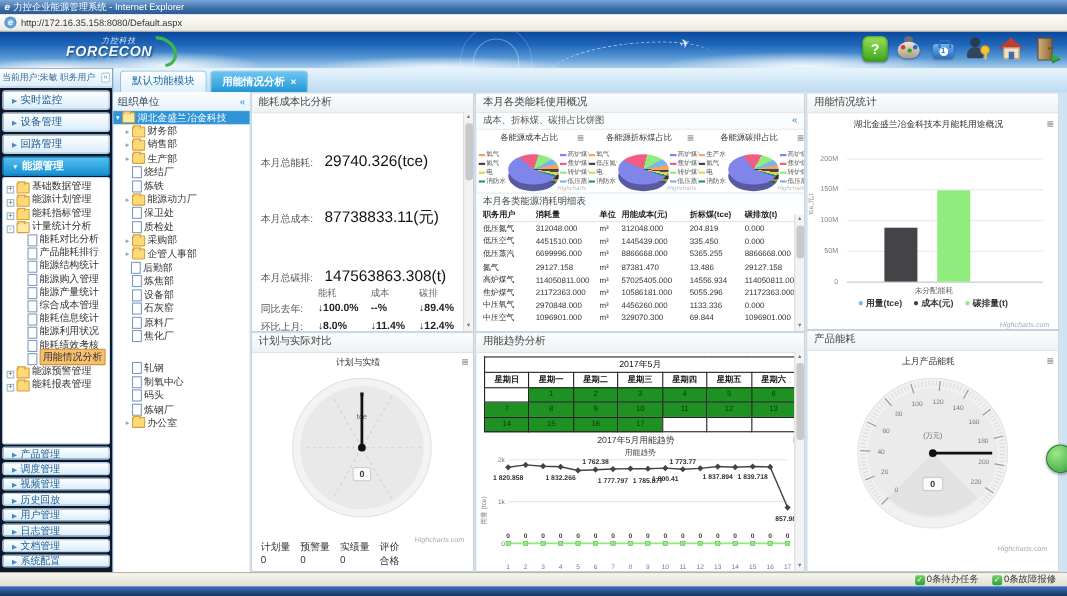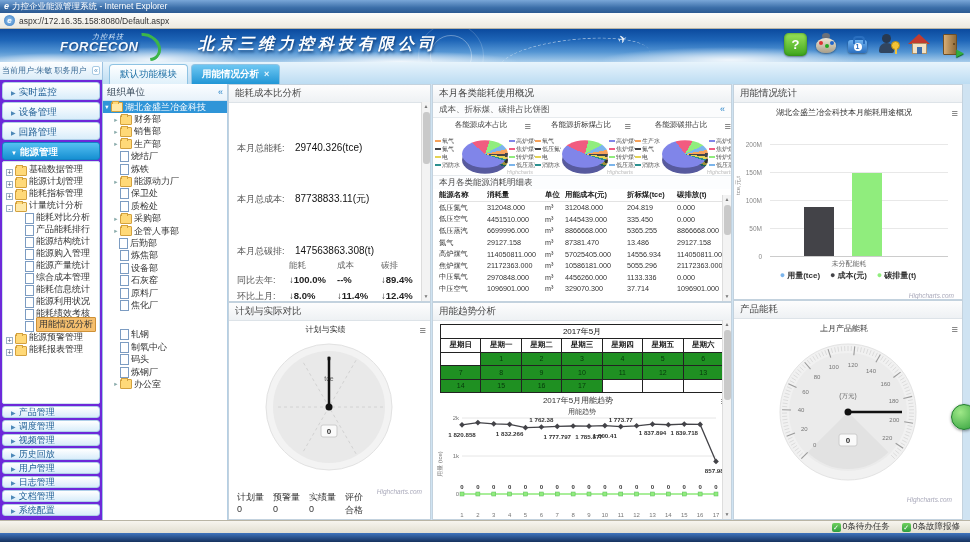--- a/index.html
+++ b/index.html
@@ -44,21 +44,21 @@
   .pers-k{position:absolute;right:0px;top:8px;width:7px;height:7px;border-radius:50%;background:#f3c337;border:1px solid #b88d12;}
   .pers-k:after{content:"";position:absolute;left:2.5px;top:6px;width:2px;height:6px;background:#f3c337;}
   .roof{position:absolute;left:0px;top:1px;width:0;height:0;border-left:11.5px solid transparent;border-right:11.5px solid transparent;border-bottom:10px solid #c23b2e;}
   .hbase{position:absolute;left:4px;top:10px;width:15px;height:11px;background:#f2e2c4;border:1px solid #ad9066;box-sizing:border-box;}
   .hdoor{position:absolute;left:9px;top:14px;width:5px;height:7px;background:#3e6fae;}
   .door{position:absolute;left:4px;top:1px;width:12px;height:19px;background:linear-gradient(90deg,#d8ad74,#8d6a3a);border:1px solid #6e4f26;border-radius:1px;}
   .door i{position:absolute;right:1px;top:8px;width:2px;height:2px;border-radius:50%;background:#583e1c;}
   .exit-arrow{position:absolute;right:-2px;bottom:-2px;color:#2fae3f;font-size:10px;text-shadow:0 1px 1px #0c5c18;}
   
   .app{position:absolute;left:0;top:62px;width:100%;height:458px;display:flex;background:#cfe3f2;}
-  .sidebar{width:103px;background:#6d28d9;border-right:1px solid #9dc3e1;box-sizing:border-box;overflow:hidden;}
+  .sidebar{width:103px;background:#0f172a;border-right:1px solid #9dc3e1;box-sizing:border-box;overflow:hidden;}
   .userbar{height:17px;background:linear-gradient(#fdfeff,#dcedf9);border-bottom:1px solid #bcd8ec;font-size:8px;color:#3a6b96;
     display:flex;align-items:center;padding:0 2px;white-space:nowrap;}
   .userbar .ub-x{margin-left:auto;color:#5a93c2;border:1px solid #a9cbe4;border-radius:2px;font-size:7px;line-height:7px;padding:0 1px;background:#fff;cursor:pointer;}
   .group{height:18px;margin:2px 2px 0 2px;border:1px solid #aecfe8;border-radius:3px;background:linear-gradient(#ffffff,#d9edfa);
     font-size:9.5px;color:#1d5d94;line-height:17px;padding-left:8px;cursor:pointer;box-sizing:border-box;white-space:nowrap;}
   .group .arr{font-size:6px;margin-right:3px;color:#4d88b8;}
   .group.active{background:linear-gradient(#55c0f2,#1790d2);color:#fff;border-color:#1483c4;font-weight:bold;}
   .group.active .arr{color:#fff;}
   .group.small{height:12px;line-height:11px;margin-top:2px;font-size:9px;}
   .navtree{height:243px;margin:1px 2px 0 2px;background:#fff;border:1px solid #cde0ef;border-radius:2px;overflow:hidden;padding-top:2px;box-sizing:border-box;}
@@ -95,21 +95,21 @@
   .ctitle{position:relative;text-align:center;font-size:8px;color:#333;padding:2px 14px 0 6px;white-space:nowrap;}
   .watermark{position:absolute;font-size:6.5px;color:#aab;font-style:italic;}
   .vscroll{position:absolute;right:0;top:17px;bottom:0;width:9px;background:#f3f3f3;border-left:1px solid #ddd;box-sizing:border-box;
     display:flex;flex-direction:column;align-items:center;cursor:pointer;}
   .vscroll .sa{font-size:5px;color:#777;line-height:9px;height:9px;}
   .vscroll .thumb{width:7px;height:52px;background:#c9c9c9;border-radius:3px;margin:1px 0;}
   .vscroll .sb{margin-top:auto;}
   
   .ecrow{display:flex;align-items:baseline;padding:1.5px 6px 0 8px;}
   .ecl{width:58px;font-size:9px;color:#555;margin-top:37px;}
-  .ecv{font-size:10px;color:#111;}
+  .ecv{font-size:14px;color:#111;}
   .cmpgrid{display:grid;grid-template-columns:52px 48px 44px 46px;padding:2px 0 0 8px;}
   .cmpgrid .h{font-size:8.5px;color:#666;padding-bottom:1px;}
   .cmpgrid .v{font-size:9.5px;color:#222;font-weight:bold;padding:1.5px 0;}
   .cmpgrid .l{font-size:9px;color:#555;font-weight:normal;}
   .minibar{position:relative;height:96px;margin-top:2px;}
   .gline{position:absolute;left:24px;right:8px;height:1px;background:#e8e8e8;}
   .ytick{position:absolute;width:20px;text-align:right;font-size:6.5px;color:#888;}
   .bar{position:absolute;}
   .xlab{position:absolute;font-size:7px;color:#666;text-align:center;width:50px;}
   
@@ -162,38 +162,37 @@
 
 <div class="screen">
 
   <div class="titlebar">
     <span class="ie-e">e</span>
     <span>力控企业能源管理系统 - Internet Explorer</span>
   </div>
 
   <div class="addressbar">
     <span class="addr-ico">e</span>
-    <span>aspx://172.16.35.158:8080/Default.aspx</span>
+    <span>http://172.16.35.158:8080/Default.aspx</span>
   </div>
 
   <div class="banner">
     <div class="cloud" style="left:70px;top:18px;width:170px;height:26px;"></div>
     <div class="cloud" style="left:280px;top:22px;width:240px;height:22px;"></div>
     <div class="cloud" style="left:600px;top:18px;width:260px;height:26px;"></div>
     <div class="cloud" style="left:-20px;top:24px;width:140px;height:20px;"></div>
     <div class="ring" style="left:430px;top:6px;width:40px;height:40px;"></div>
     <div class="ring" style="left:418px;top:-6px;width:64px;height:64px;opacity:.5;"></div>
     <div class="trail" style="left:500px;top:10px;width:150px;height:40px;transform:rotate(-6deg);"></div>
     <span class="plane" style="left:618px;top:4px;">✈</span>
     <div class="logo">
       <span class="logo-swoosh"></span>
       <div class="logo-sub">力控科技</div>
       <div class="logo-main">FORCECON</div>
     </div>
-    <div class="company">北京三维力控科技有限公司</div>
     <div class="hicons" id="hicons">
         <div class="hic hic-help">?</div>
         <div class="hic">
           <span class="palhead"></span>
           <span class="pal">
             <i style="left:3px;top:3px;background:#d33;"></i>
             <i style="left:9px;top:6px;background:#2a2;"></i>
             <i style="left:14px;top:3px;background:#26c;"></i>
           </span>
         </div>
@@ -501,21 +500,21 @@
                     </div>
       </div>
       <div class="pwm">Highcharts</div>
     </div>
               </div>
             <div class="ttitle"><span>本月各类能源消耗明细表</span></div>
             <div id="etable">
                 <table class="etab">
                   <tbody>
                     <tr>
-                      <th style="width:46px">能源名称</th>
+                      <th style="width:46px">职务用户</th>
                       <th style="width:56px">消耗量</th>
                       <th style="width:18px">单位</th>
                       <th style="width:60px">用能成本(元)</th>
                       <th style="width:48px">折标煤(tce)</th>
                       <th style="width:56px">碳排放(t)</th>
                     </tr>
                     <tr>
                       <td>低压氮气</td>
                       <td>312048.000</td>
                       <td>m³</td>
@@ -569,21 +568,21 @@
                       <td>m³</td>
                       <td>4456260.000</td>
                       <td>1133.336</td>
                       <td>0.000</td>
                     </tr>
                     <tr>
                       <td>中压空气</td>
                       <td>1096901.000</td>
                       <td>m³</td>
                       <td>329070.300</td>
-                      <td>37.714</td>
+                      <td>69.844</td>
                       <td>1096901.000</td>
                     </tr>
                   </tbody>
                 </table>
               </div>
             <div class="vscroll" style="top:110px;">
                 <span class="sa">▲</span>
                 <span class="thumb" style="height:30px;"></span>
                 <span class="sa sb">▼</span>
               </div>

